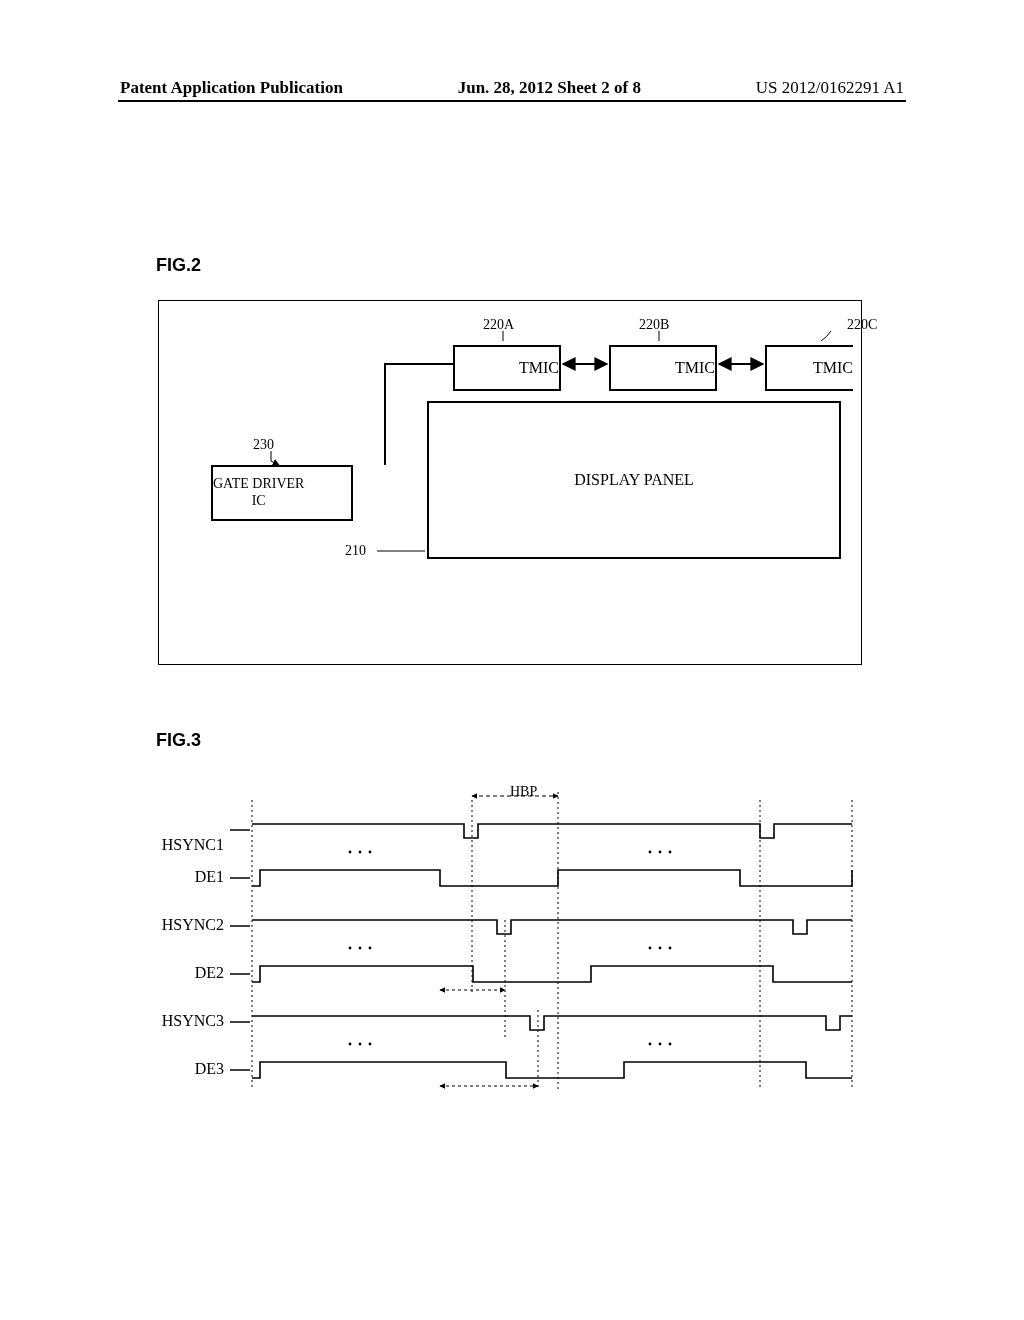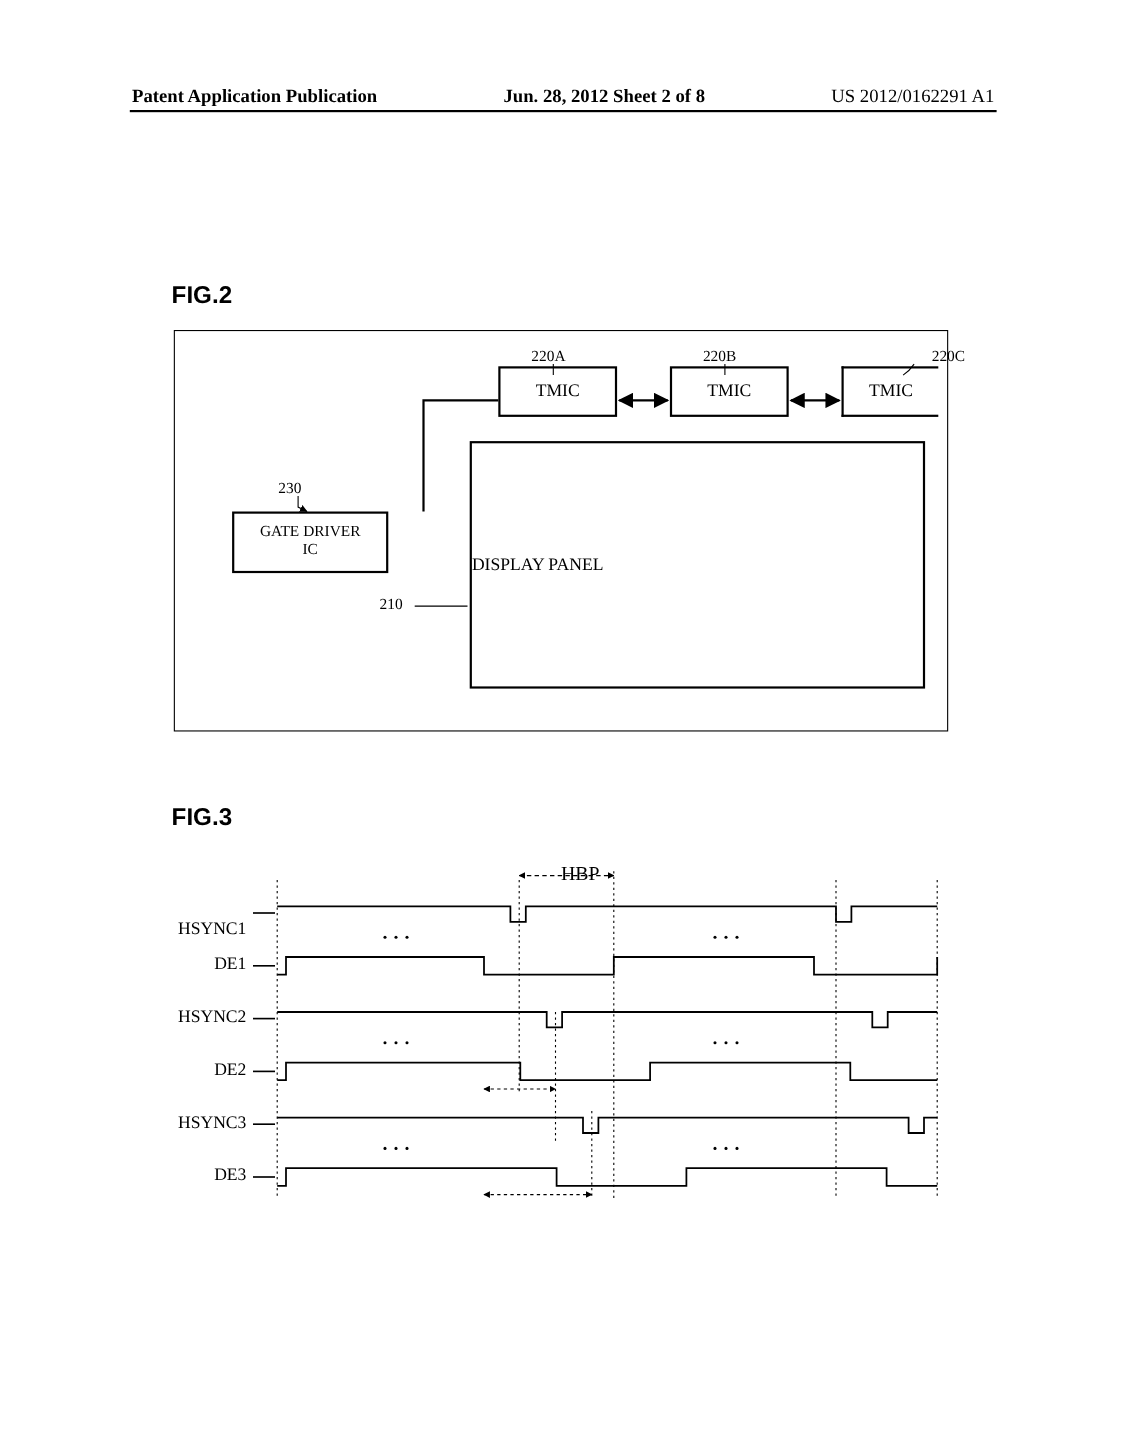--- a/index.html
+++ b/index.html
@@ -21,65 +21,65 @@
     border-bottom: 1px solid transparent;
   }
   .header .left { font-weight: bold; }
   .header .mid { font-weight: bold; }
   .header .right { font-weight: normal; }
   .hr { position:absolute; left:118px; right:118px; top:100px; height:2px; background:#000; }
 
   .figlabel {
     position: absolute;
     font-family: Arial, Helvetica, sans-serif;
-    font-size: 22px;
+    font-size: 18px;
     font-weight: bold;
     left: 156px;
   }
   .figlabel.f2 { top: 255px; }
   .figlabel.f3 { top: 730px; }
 
   
   .fig2 {
     position: absolute;
     left: 158px;
     top: 300px;
     width: 704px;
     height: 365px;
     border: 1px solid #000;
   }
   .tmic {
     position: absolute;
-    top: 32px;
+    top: 44px;
     width: 108px;
     height: 46px;
     border: 2px solid #000;
-    display: flex; align-items: center; justify-content: center;
+    display: flex; align-items: center; justify-content: flex-end;
     font-family: "Times New Roman", serif;
     font-size: 16px;
   }
   .tmicA { left: 294px; }
   .tmicB { left: 450px; }
   .tmicC { left: 606px; right:auto; width:88px; border-right:none; }
 
   .dispanel {
     position: absolute;
     left: 268px; top: 100px;
-    width: 414px; height: 225px;
+    width: 414px; height: 158px;
     border: 2px solid #000;
-    display:flex; align-items:center; justify-content:flex-start;
+    display:flex; align-items:center; justify-content:center;
     font-family: "Times New Roman", serif;
     font-size:16px;
   }
   .gatedrv {
     position:absolute;
     left: 52px; top: 164px;
     width: 142px; height: 56px;
     border: 2px solid #000;
-    display:flex; align-items:center; justify-content:center;
+    display:flex; align-items:center; 
     text-align:center;
     font-family:"Times New Roman", serif;
     font-size:14px; line-height:1.2;
   }
 
   .fig2 svg.wires { position:absolute; left:0; top:0; width:100%; height:100%; overflow:visible; }
 
   .refnum { position:absolute; font-family:"Times New Roman", serif; font-size:14px; }
 
   
@@ -159,21 +159,21 @@
 
 <div class="fig3">
 
   <div class="siglabel" style="left:0; top:40px;margin-top:16px;">HSYNC1</div>
   <div class="siglabel" style="left:0; top:88px;">DE1</div>
   <div class="siglabel" style="left:0; top:136px;">HSYNC2</div>
   <div class="siglabel" style="left:0; top:184px;">DE2</div>
   <div class="siglabel" style="left:0; top:232px;">HSYNC3</div>
   <div class="siglabel" style="left:0; top:280px;">DE3</div>
 
-  <div class="refnum" style="left:350px; top:4px; font-size:18px;">HBP</div>
+  <div class="refnum" style="left:350px; top:4px; font-size:14px;">HBP</div>
 
   <svg>
     <defs>
       <marker id="ah2" viewBox="0 0 10 10" refX="9" refY="5" markerWidth="6" markerHeight="6" orient="auto-start-reverse">
         <path d="M0,0 L10,5 L0,10 z" fill="#000"></path>
       </marker>
     </defs>
 
     <line x1="92" y1="20" x2="92" y2="310" stroke="#000" stroke-dasharray="2,3" stroke-width="1"></line>
     <line x1="312" y1="20" x2="312" y2="212" stroke="#000" stroke-dasharray="2,3" stroke-width="1"></line>

